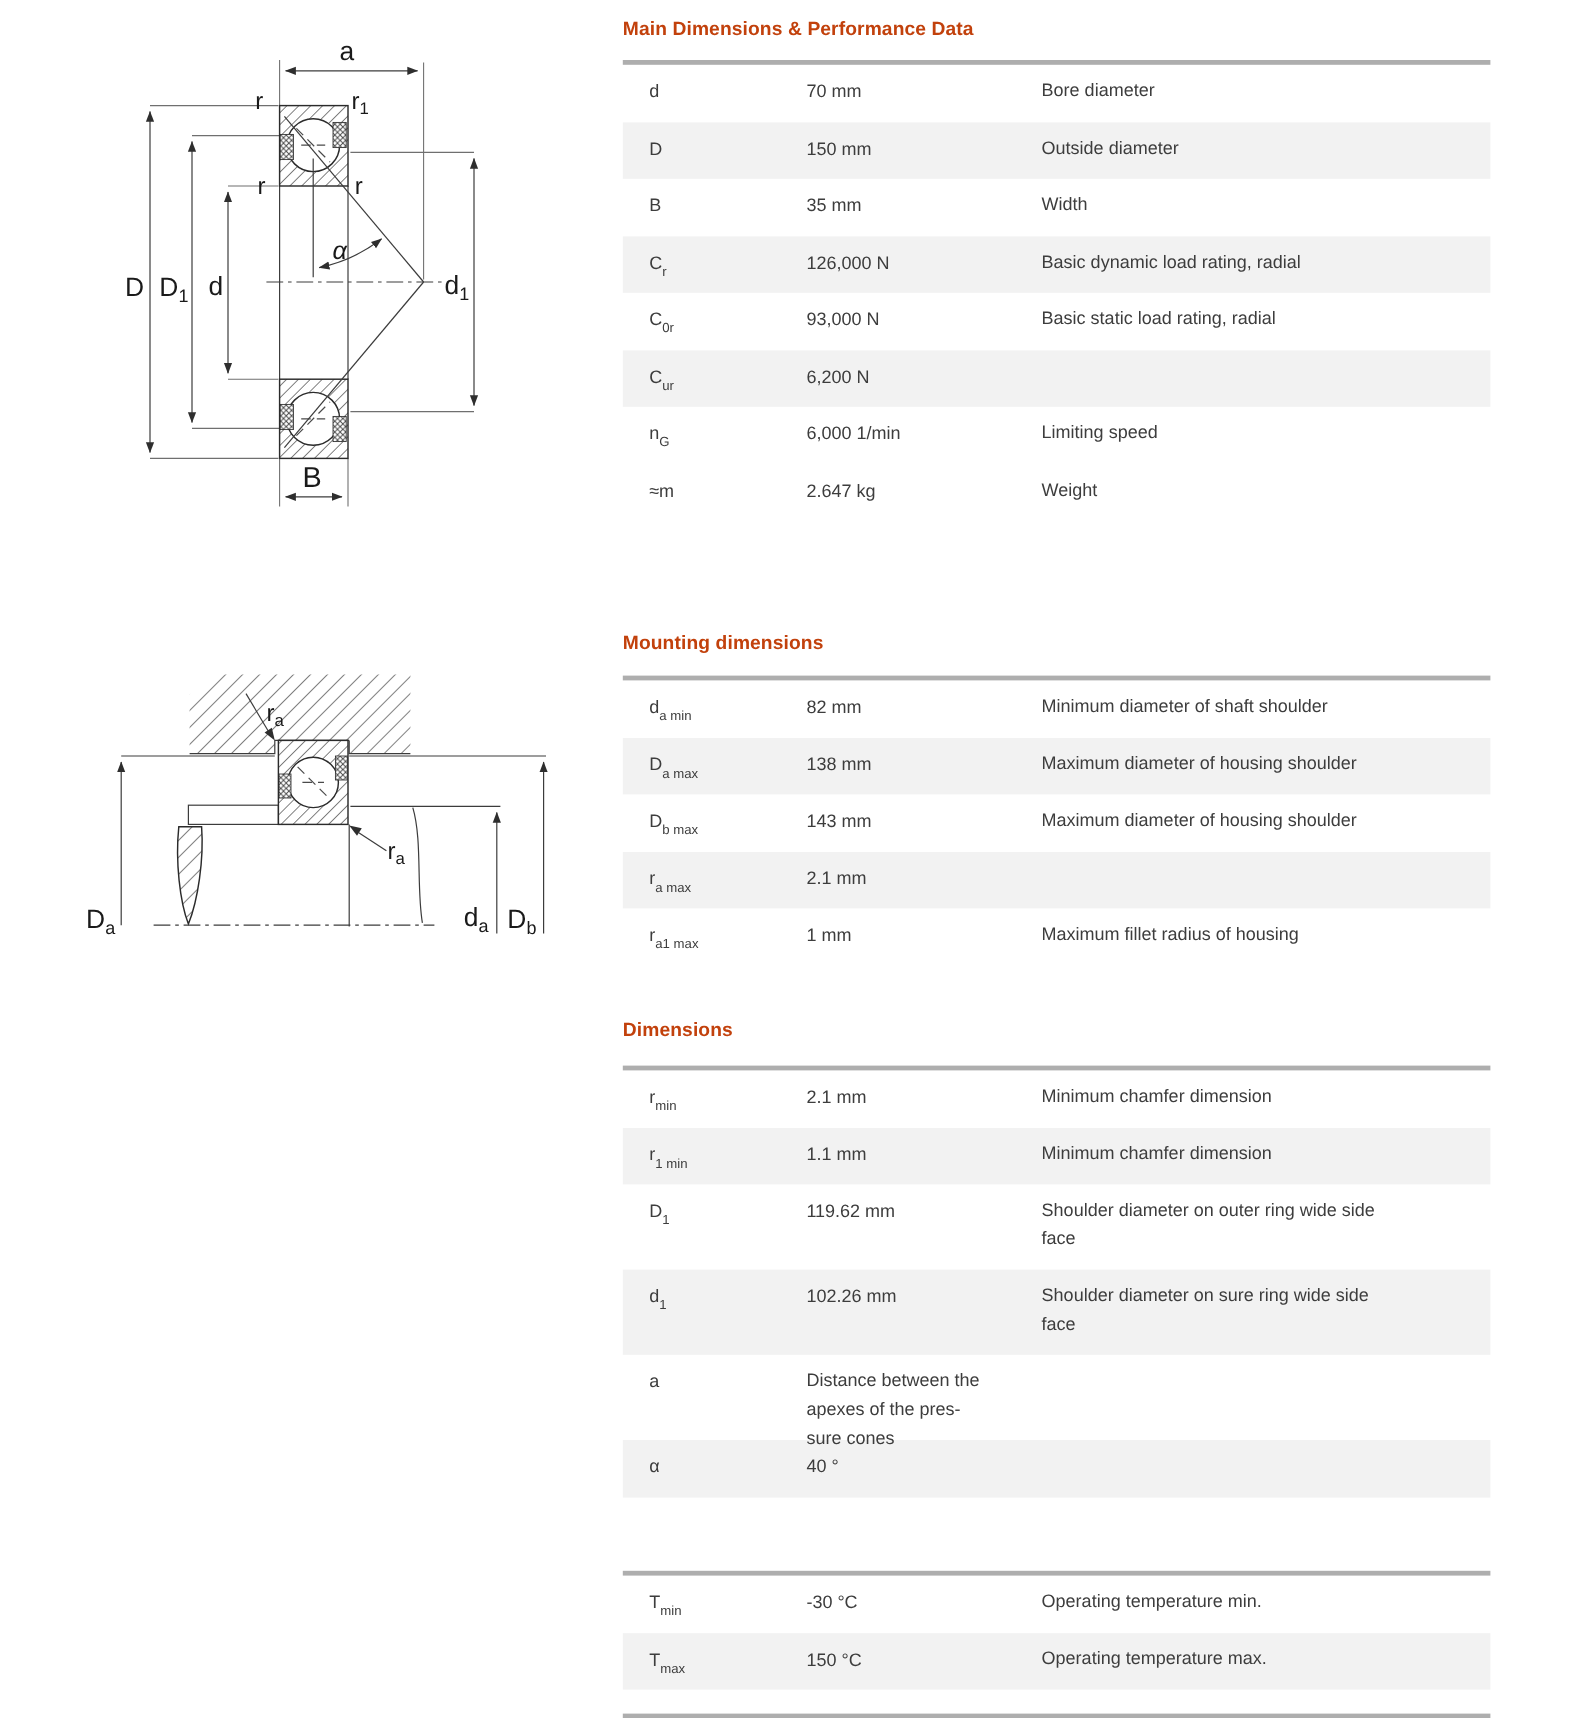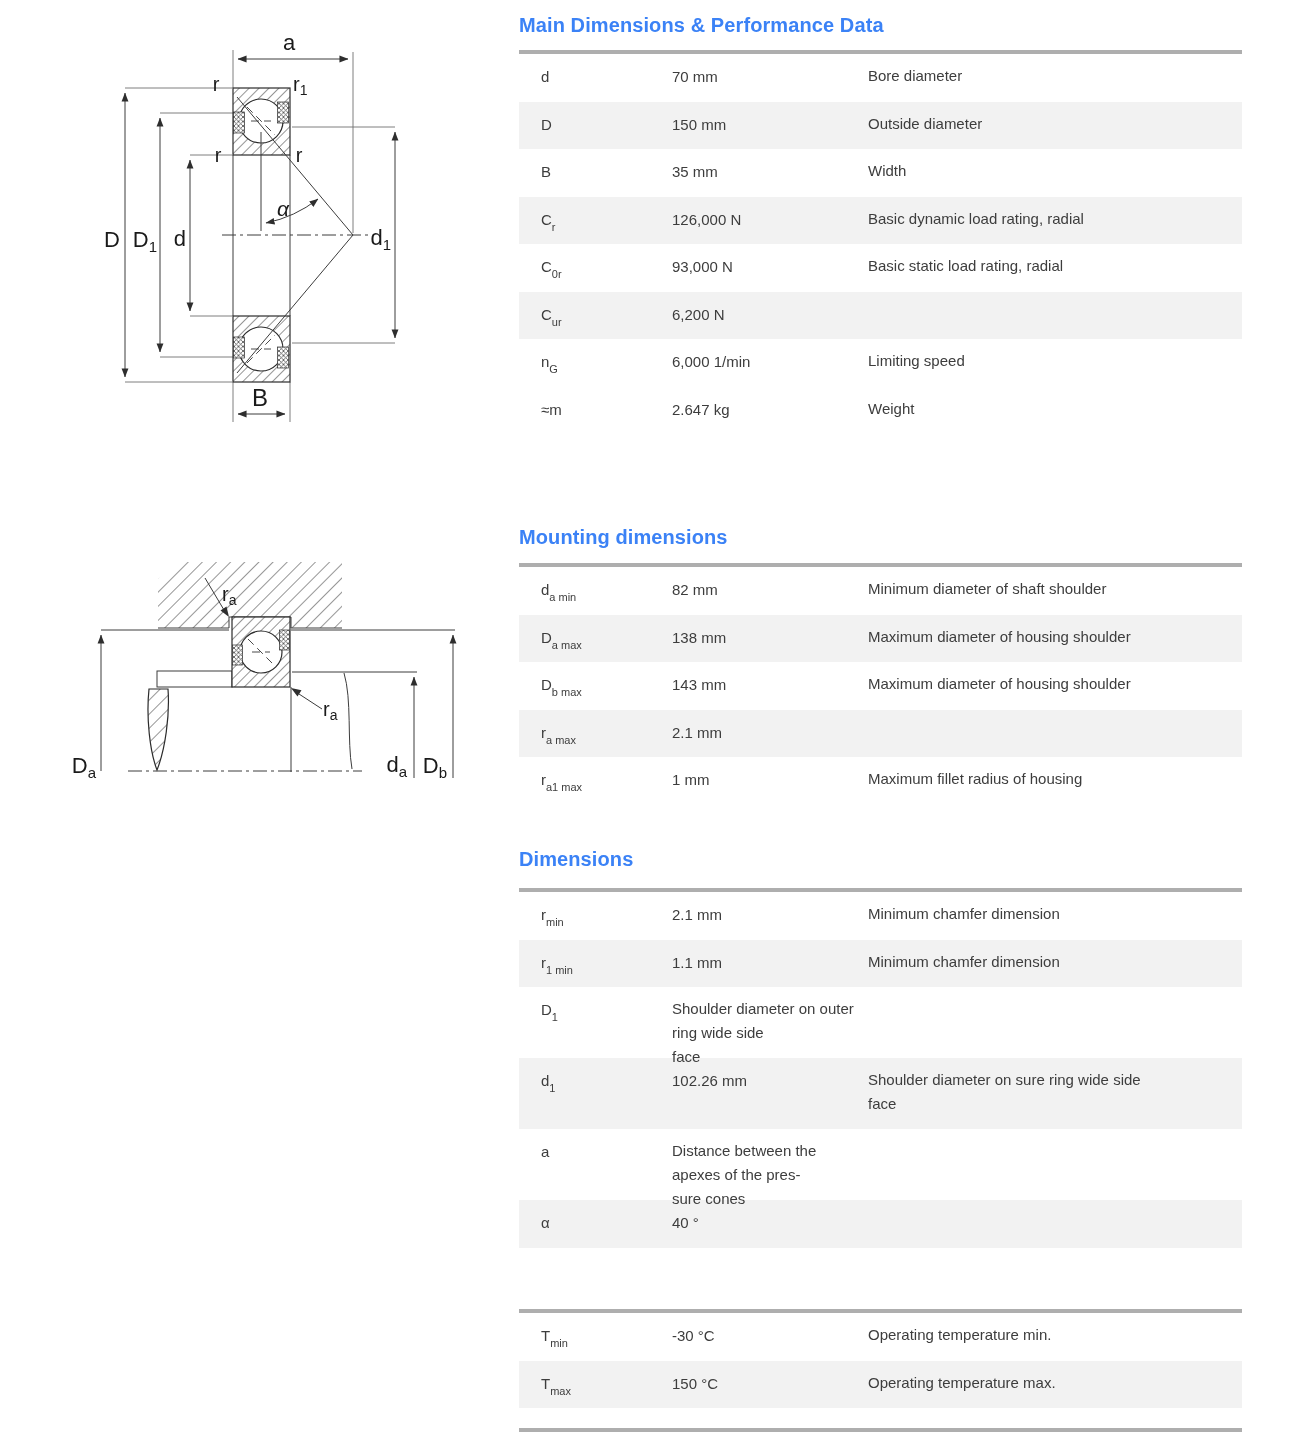--- a/index.html
+++ b/index.html
@@ -1,20 +1,20 @@
 <!DOCTYPE html>
 <html><head>
 <meta charset="utf-8">
 <style>
   html,body{margin:0;padding:0;background:#ffffff;}
   .page{position:relative;width:1308px;height:1432px;background:#ffffff;overflow:hidden;
         font-family:"Liberation Sans",sans-serif;}
   
   .tbl{position:absolute;left:519px;width:723px;}
-  .tbl h3{margin:0;font-size:20px;line-height:22px;font-weight:bold;color:#3b82f6;letter-spacing:.1px;}
+  .tbl h3{margin:0;font-size:16px;line-height:22px;font-weight:bold;color:#c2410c;letter-spacing:.1px;}
   .hr{height:4px;background:#aeaeae;}
   .row{display:grid;grid-template-columns:131px 196px 1fr;box-sizing:border-box;
        padding:13px 10px 0 22px;font-size:15px;color:#3d3d3d;}
   .r1{height:47.5px;}
   .r2{height:71px;}
   .alt{background:#f2f2f2;}
   .sym{line-height:20px;}
   .sym sub{font-size:11px;line-height:10px;position:relative;top:2px;}
   .val{line-height:20px;}
   .desc{line-height:24px;margin-top:-3px;white-space:pre-line;}
@@ -279,20 +279,21 @@
       <span class="val">2.1 mm</span>
       <span class="desc">Minimum chamfer dimension</span>
     </div>
     <div class="row r1 alt">
       <span class="sym"><span>r</span><sub>1 min</sub></span>
       <span class="val">1.1 mm</span>
       <span class="desc">Minimum chamfer dimension</span>
     </div>
     <div class="row r2">
       <span class="sym"><span>D</span><sub>1</sub></span>
+      <span class="val">119.62 mm</span>
       <span class="desc">Shoulder diameter on outer ring wide side
 face</span>
     </div>
     <div class="row r2 alt">
       <span class="sym"><span>d</span><sub>1</sub></span>
       <span class="val">102.26 mm</span>
       <span class="desc">Shoulder diameter on sure ring wide side
 face</span>
     </div>
     <div class="row r2">

